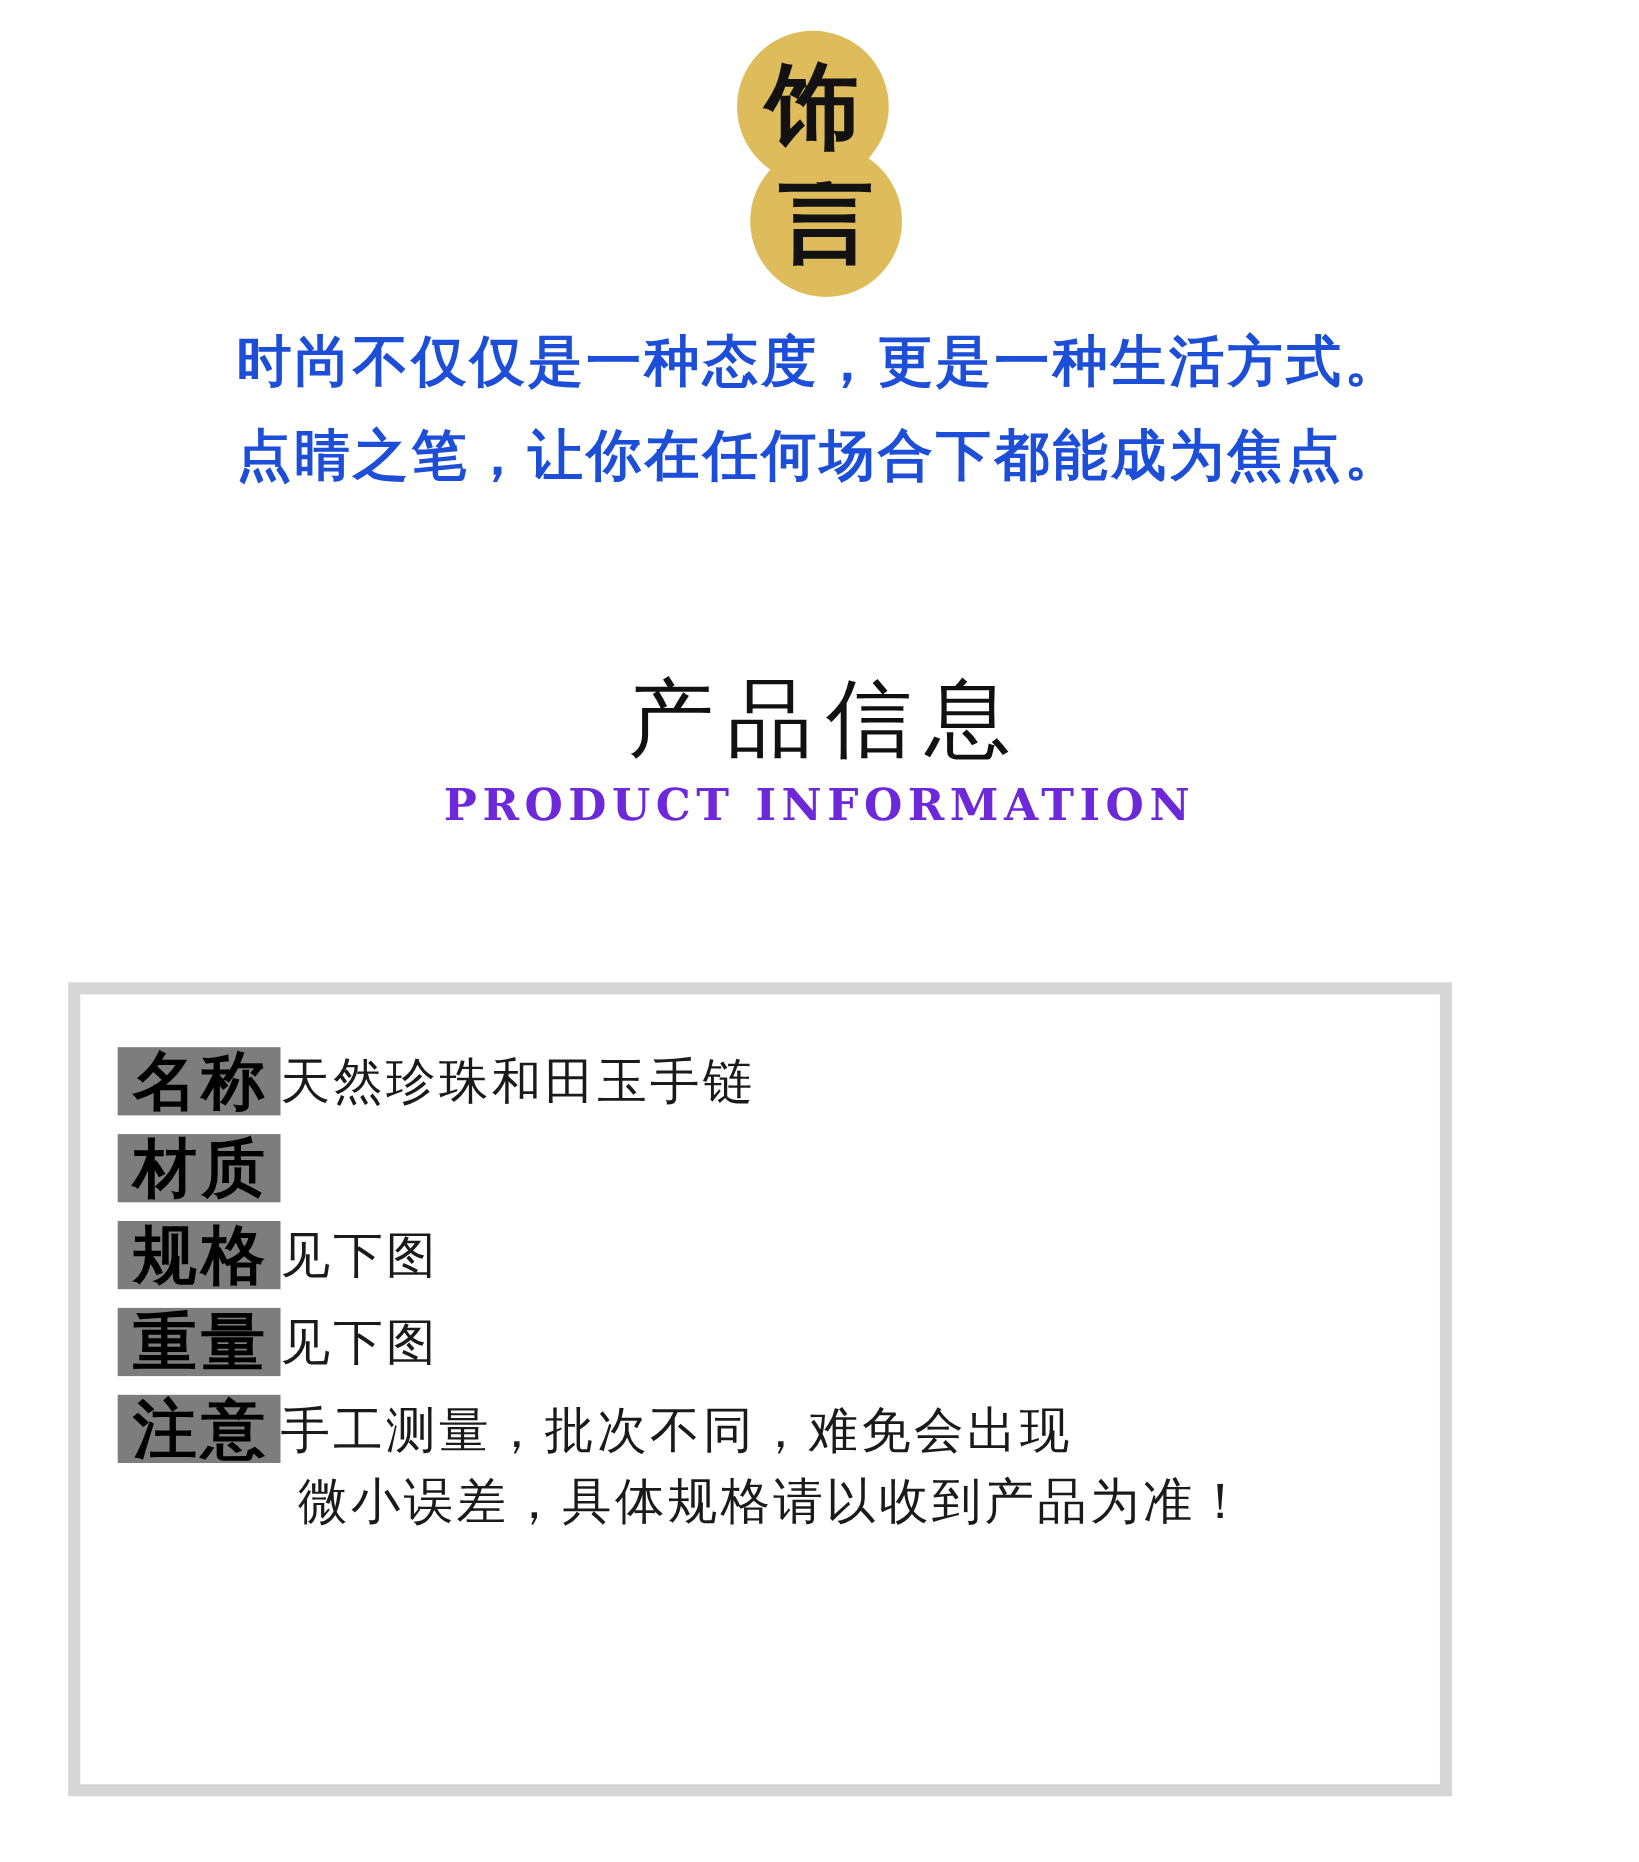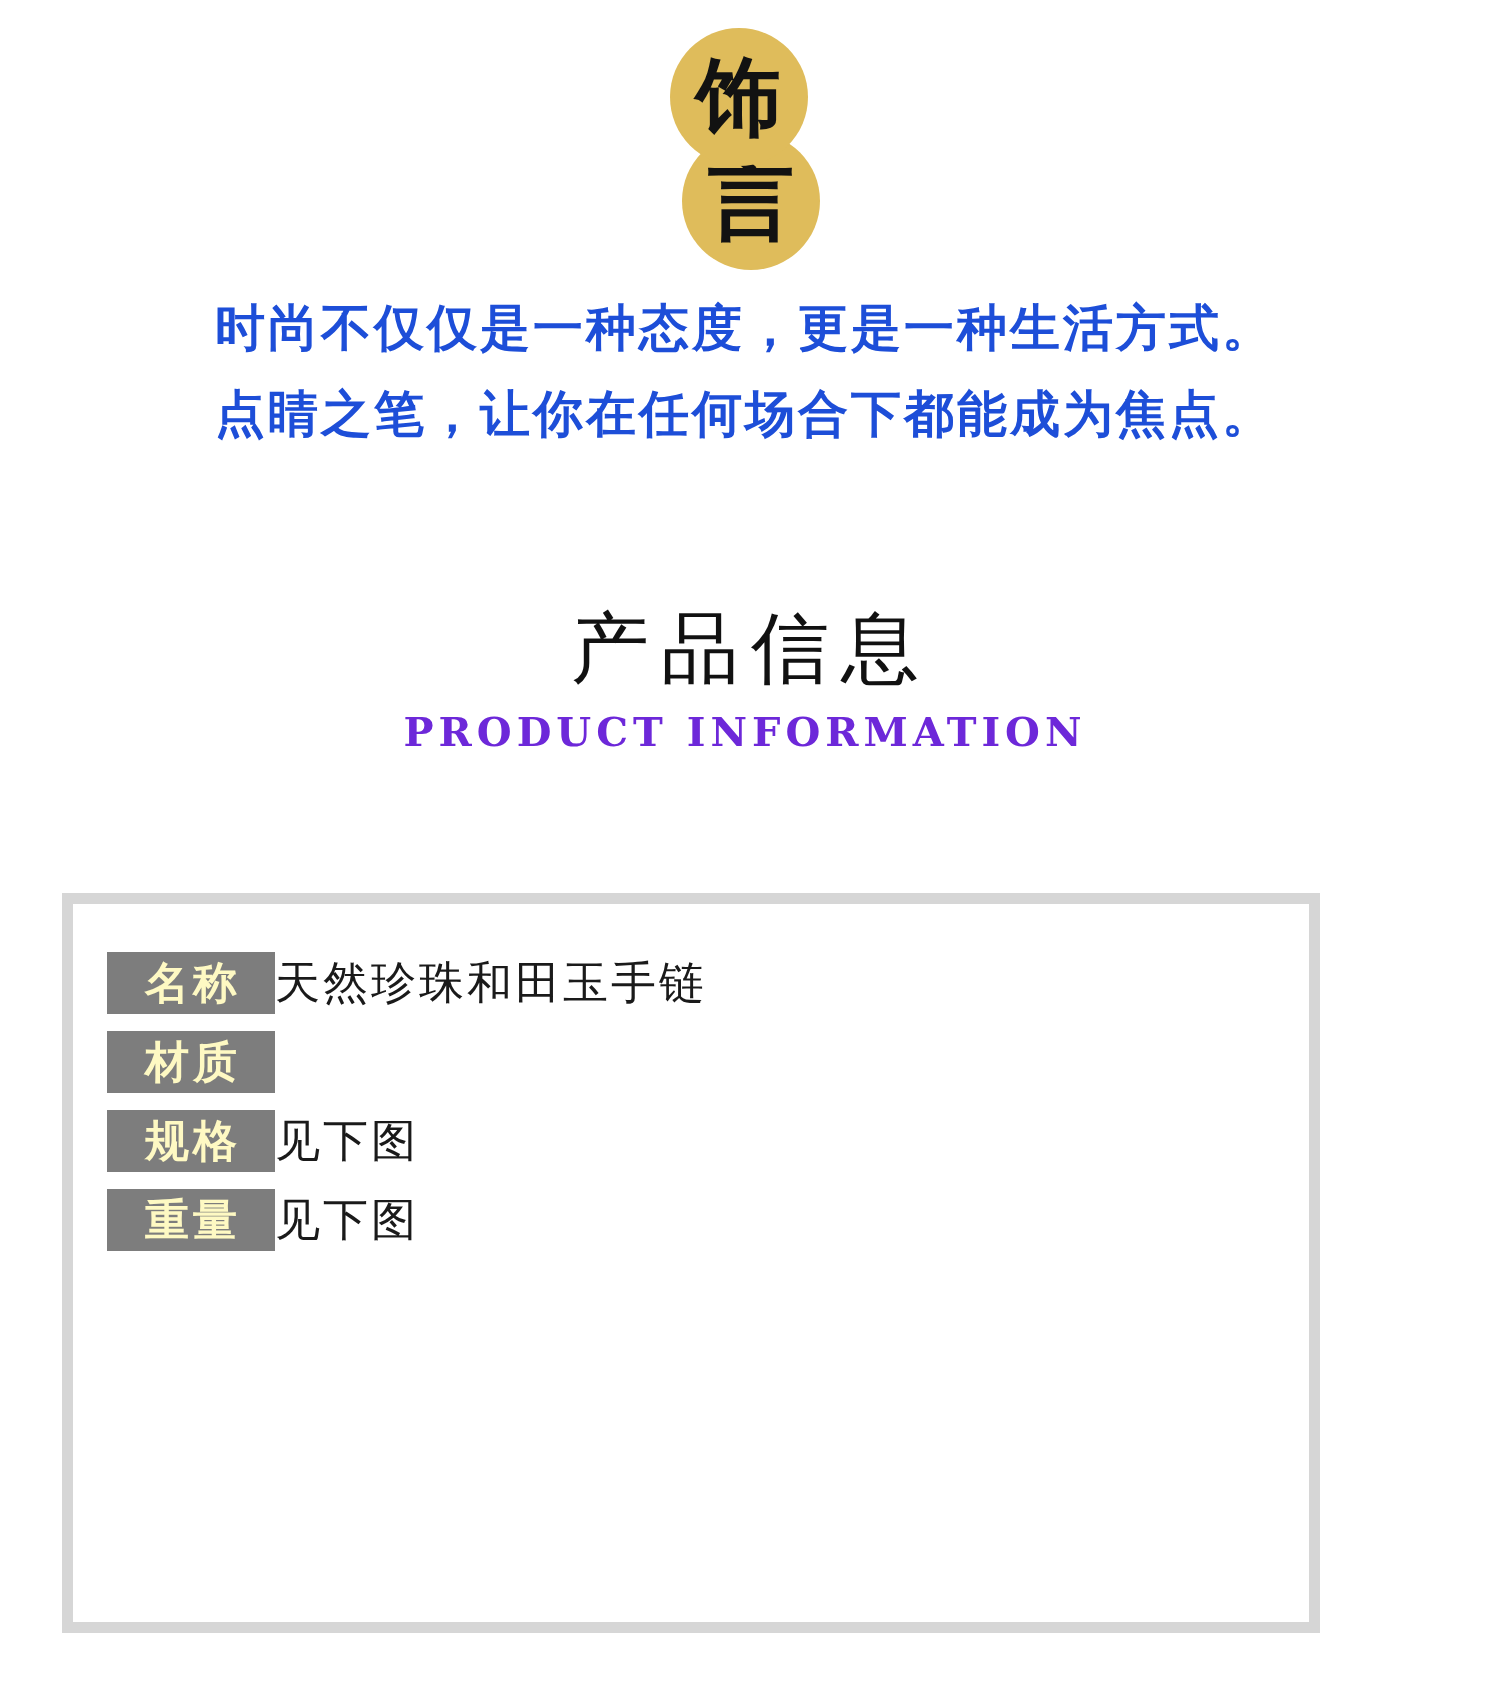--- a/index.html
+++ b/index.html
@@ -77,21 +77,21 @@
     left: 0;
     width: 100%;
     text-align: center;
   }
   .section-heading .cn {
     font-size: 78px;
     line-height: 1.18;
     letter-spacing: 12px;
     font-weight: 400;
     color: #111111;
-    font-family: Liberation Mono, monospace;
+    font-family: Liberation Serif, serif;
     text-indent: 12px;
   }
   .section-heading .en {
     margin-top: 8px;
     font-size: 40px;
     letter-spacing: 5px;
     font-weight: 600;
     color: #6d28d9;
     font-family: "DejaVu Serif", "Liberation Serif", serif;
   }
@@ -110,25 +110,25 @@
   .info-list {
     padding: 48px 0 0 34px;
   }
   .info-row {
     display: flex;
     align-items: flex-start;
     margin-bottom: 17px;
   }
   .info-tag {
     flex: 0 0 auto;
-    width: 168px;
+    width: 148px;
     height: 62px;
     background: #7d7d7d;
-    color: #fef9c3;
-    font-size: 44px;
+    color: #000000;
+    font-size: 58px;
     line-height: 62px;
     text-align: center;
     letter-spacing: 4px;
     font-family: "DejaVu Serif", "Liberation Serif", serif;
     font-weight: 600;
     text-indent: 4px;
     box-sizing: border-box;
   }
   .info-value {
     margin-left: 0;
@@ -185,15 +185,22 @@
     <div class="info-row">
       <div class="info-tag">规格</div>
       <div class="info-value">见下图</div>
     </div>
 
     <div class="info-row">
       <div class="info-tag">重量</div>
       <div class="info-value">见下图</div>
     </div>
 
+    <div class="info-row">
+      <div class="info-tag">注意</div>
+      <div class="info-value wrap">
+        <span>手工测量，批次不同，难免会出现</span>
+        <span class="l2">微小误差，具体规格请以收到产品为准！</span>
+      </div>
+    </div>
 
   </div>
 </div>
 
 </body></html>

